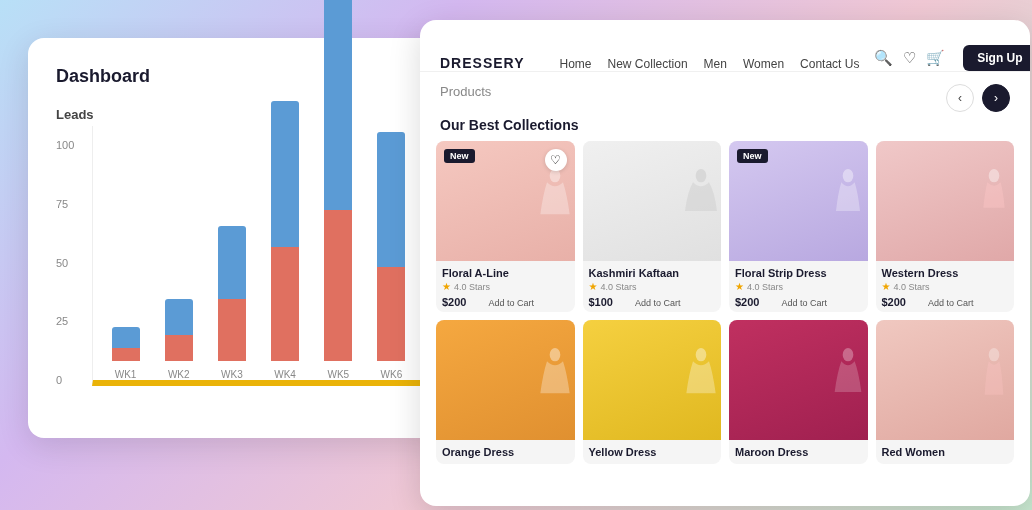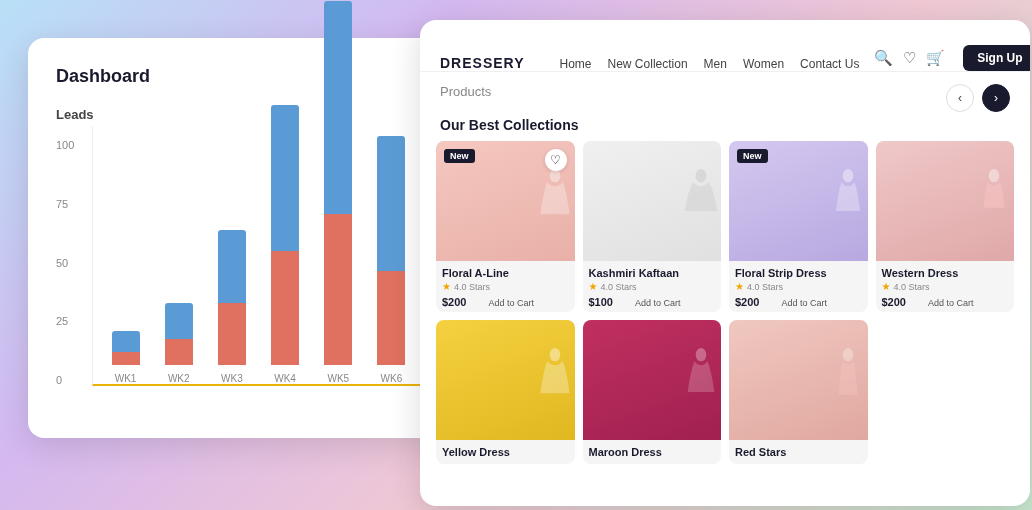--- a/index.html
+++ b/index.html
@@ -54,21 +54,21 @@
     .chart-area {
       position: absolute;
       left: 36px;
       right: 0;
       top: 0;
       bottom: 40px;
       display: flex;
       align-items: flex-end;
       gap: 12px;
       border-left: 1px solid #eee;
-      border-bottom: 2px solid #eab308;
+      border-bottom: 6px solid #eab308;
       padding: 0 8px 0 12px;
     }
     .bar-group {
       display: flex;
       flex-direction: column;
       align-items: center;
       gap: 0;
       flex: 1;
     }
     .bar-stack {
@@ -472,27 +472,38 @@
             <span class="star">★</span>
             <span class="stars-text">4.0 Stars</span>
           </div>
           <div class="product-pricing">
             <span class="product-price">$200</span>
             <span class="add-to-cart">Add to Cart</span>
           </div>
         </div>
       </div>
       <div class="product-card">
-        <div class="product-img-placeholder img-yellow">
+        <div class="product-img-placeholder img-orange">
           <svg viewBox="0 0 60 100" width="40" height="70">
             <ellipse cx="30" cy="12" rx="8" ry="10" fill="rgba(255,255,255,0.4)"></ellipse>
             <path d="M18 22 Q12 40 8 70 L52 70 Q48 40 42 22 Q36 28 30 28 Q24 28 18 22Z" fill="rgba(255,255,255,0.3)"></path>
           </svg>
         </div>
         <div class="product-info">
+          <div class="product-name">Orange Dress</div>
+        </div>
+      </div>
+      <div class="product-card">
+        <div class="product-img-placeholder img-yellow">
+          <svg viewBox="0 0 60 100" width="40" height="70">
+            <ellipse cx="30" cy="12" rx="8" ry="10" fill="rgba(255,255,255,0.4)"></ellipse>
+            <path d="M18 22 Q12 40 8 70 L52 70 Q48 40 42 22 Q36 28 30 28 Q24 28 18 22Z" fill="rgba(255,255,255,0.3)"></path>
+          </svg>
+        </div>
+        <div class="product-info">
           <div class="product-name">Yellow Dress</div>
         </div>
       </div>
       <div class="product-card">
         <div class="product-img-placeholder img-maroon">
           <svg viewBox="0 0 60 100" width="40" height="70">
             <ellipse cx="30" cy="12" rx="8" ry="10" fill="rgba(255,255,255,0.3)"></ellipse>
             <path d="M20 22 Q14 38 10 68 L50 68 Q46 38 40 22 Q35 28 30 28 Q25 28 20 22Z" fill="rgba(255,255,255,0.2)"></path>
           </svg>
         </div>
@@ -501,17 +512,17 @@
         </div>
       </div>
       <div class="product-card">
         <div class="product-img-placeholder img-red-gown">
           <svg viewBox="0 0 60 100" width="40" height="70">
             <ellipse cx="30" cy="12" rx="8" ry="10" fill="rgba(255,255,255,0.3)"></ellipse>
             <path d="M22 22 Q18 38 16 72 L44 72 Q42 38 38 22 Q34 27 30 27 Q26 27 22 22Z" fill="rgba(255,200,200,0.3)"></path>
           </svg>
         </div>
         <div class="product-info">
-          <div class="product-name">Red Stars</div>
+          <div class="product-name">Red Women</div>
         </div>
       </div>
     </div>
 </div>
 
 </body></html>

